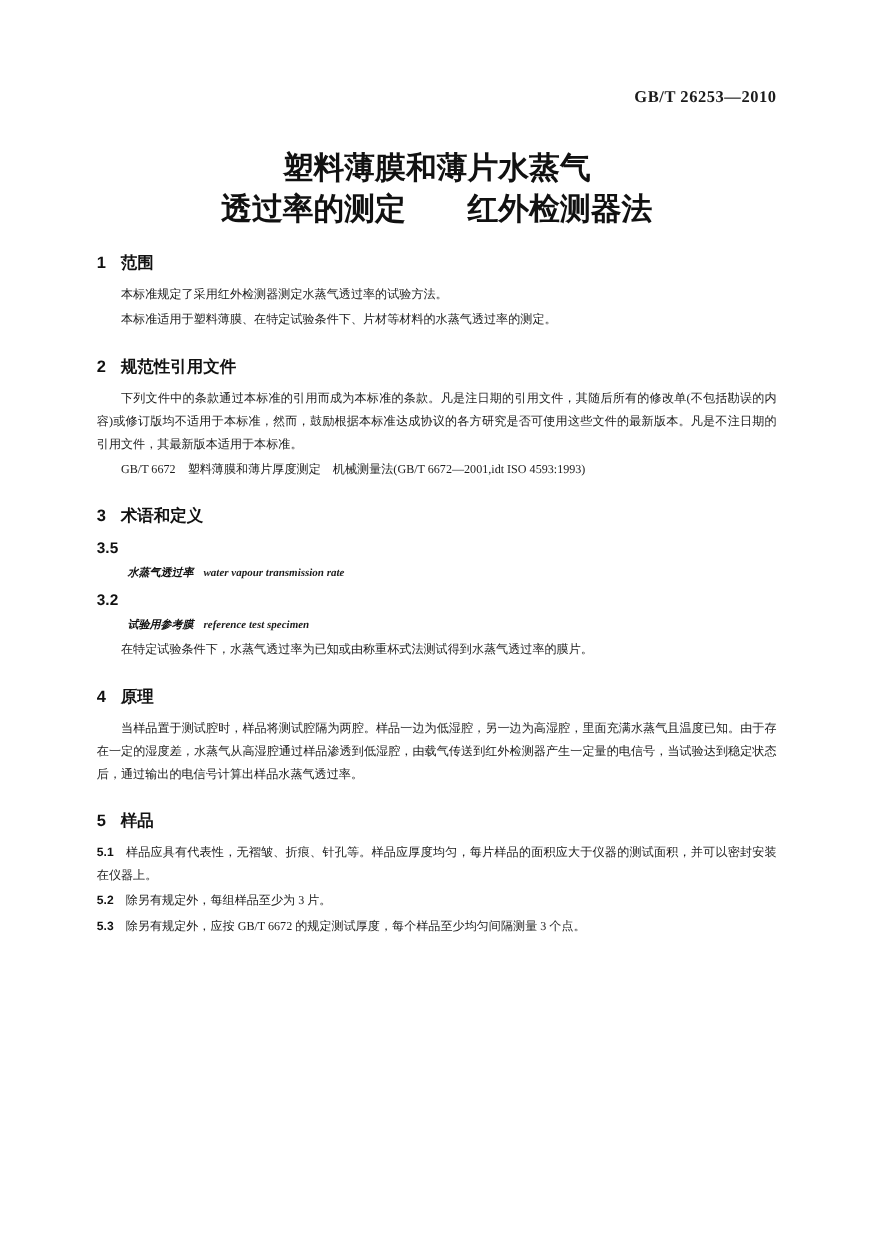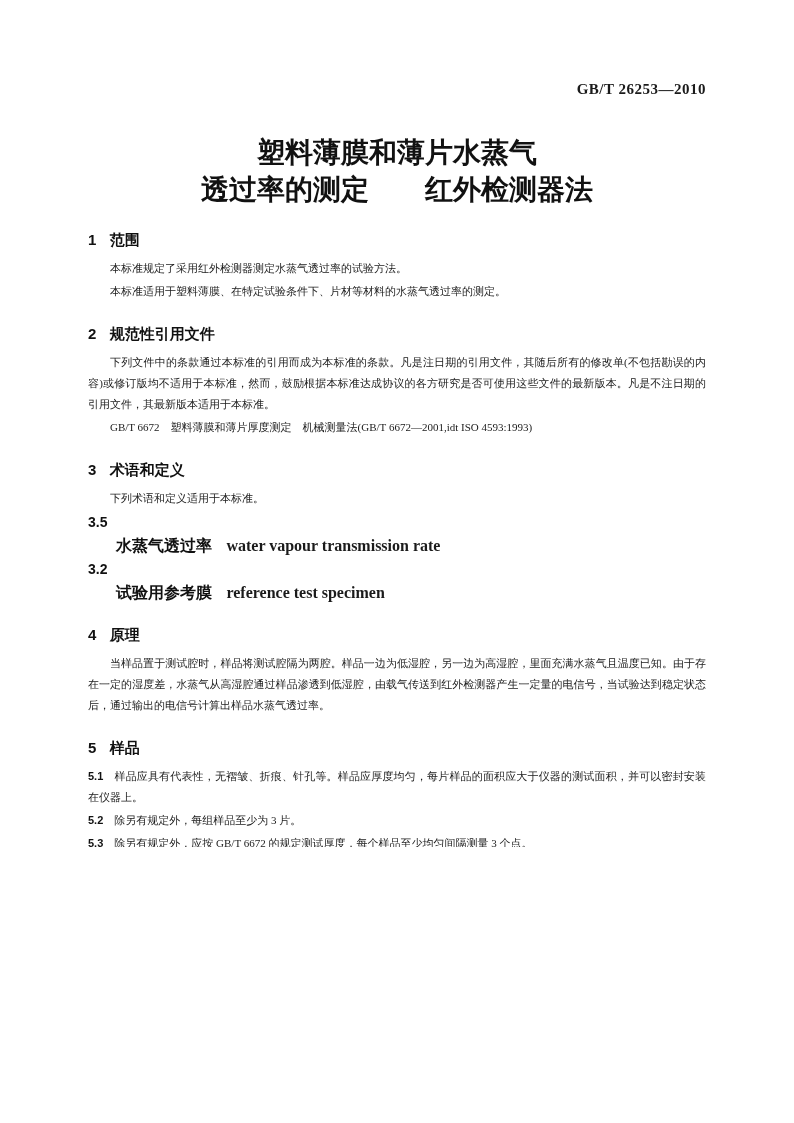--- a/index.html
+++ b/index.html
@@ -67,22 +67,23 @@
     margin: 3px 0 2px 0;
     font-family: "Liberation Sans", "DejaVu Sans", sans-serif;
     font-weight: bold;
     font-size: 14px;
     line-height: 21px;
     color: #111;
   }
   .term-name {
     margin: 2px 0;
     padding-left: 28px;
-    font-size: 16px;
-    line-height: 21px;
+    font-size: 10px;
+    line-height: 21px;
+    font-style: italic;
   }
   .term-name .zh {
     font-family: "Liberation Sans", "DejaVu Sans", sans-serif;
     font-weight: bold;
     margin-right: 0.9em;
     color: #111;
   }
   .term-name .en {
     font-weight: bold;
   }
@@ -130,34 +131,34 @@
         <span class="sec-num">2</span><span>规范性引用文件</span>
       </h2>
       <p class="para indent">下列文件中的条款通过本标准的引用而成为本标准的条款。凡是注日期的引用文件，其随后所有的修改单(不包括勘误的内容)或修订版均不适用于本标准，然而，鼓励根据本标准达成协议的各方研究是否可使用这些文件的最新版本。凡是不注日期的引用文件，其最新版本适用于本标准。</p>
       <p class="para indent">GB/T 6672　塑料薄膜和薄片厚度测定　机械测量法(GB/T 6672—2001,idt ISO 4593:1993)</p>
     </div>
 
     <div>
       <h2 class="sec-h">
         <span class="sec-num">3</span><span>术语和定义</span>
       </h2>
-      <p class="para indent">下列术语和定义适用于本标准。</p>
 
       <div>
         <p class="term-num">3.5</p>
         <p class="term-name">
           <span class="zh">水蒸气透过率</span><span class="en">water vapour transmission rate</span>
         </p>
       </div>
 
       <div>
         <p class="term-num">3.2</p>
         <p class="term-name">
           <span class="zh">试验用参考膜</span><span class="en">reference test specimen</span>
         </p>
+        <p class="para indent">在特定试验条件下，水蒸气透过率为已知或由称重杯式法测试得到水蒸气透过率的膜片。</p>
       </div>
     </div>
 
     <div>
       <h2 class="sec-h">
         <span class="sec-num">4</span><span>原理</span>
       </h2>
       <p class="para indent">当样品置于测试腔时，样品将测试腔隔为两腔。样品一边为低湿腔，另一边为高湿腔，里面充满水蒸气且温度已知。由于存在一定的湿度差，水蒸气从高湿腔通过样品渗透到低湿腔，由载气传送到红外检测器产生一定量的电信号，当试验达到稳定状态后，通过输出的电信号计算出样品水蒸气透过率。</p>
     </div>
 

